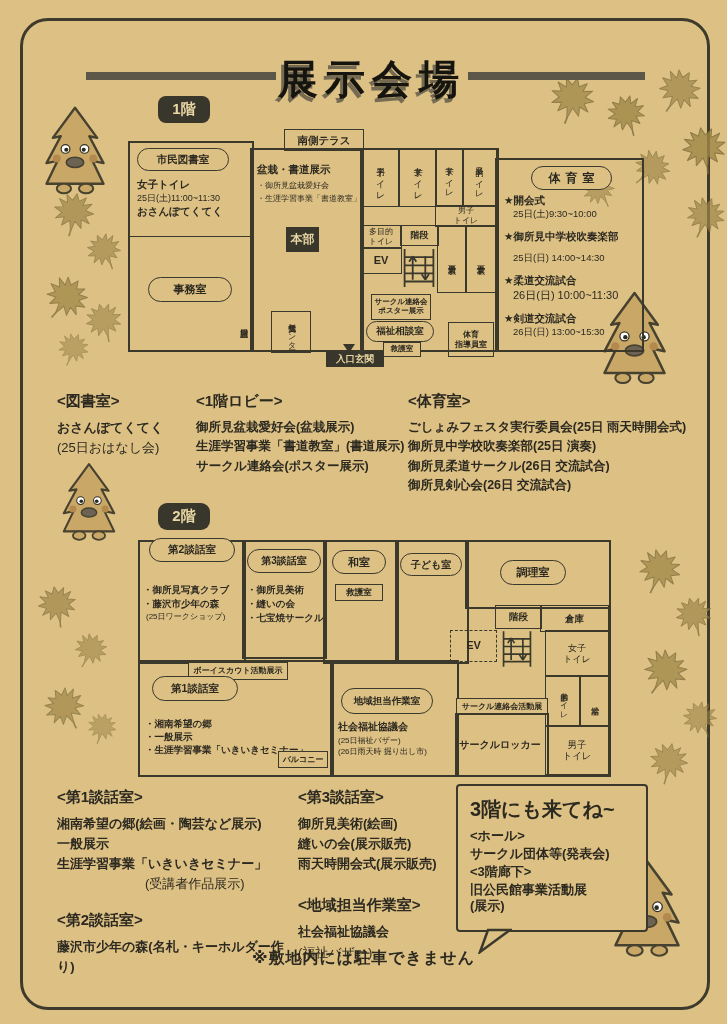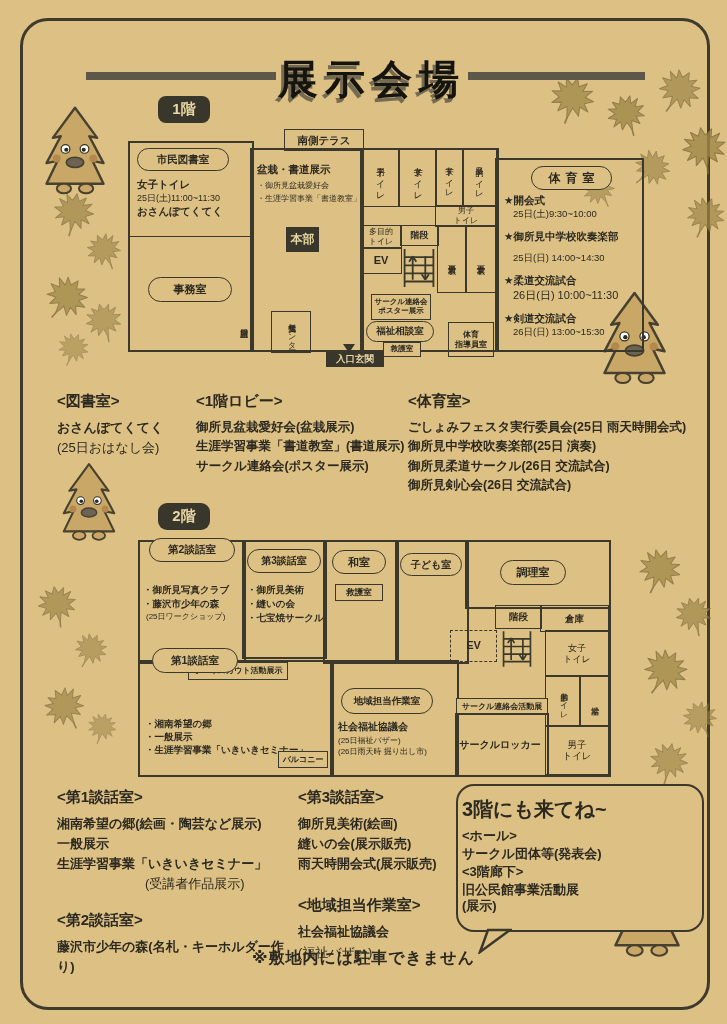--- a/index.html
+++ b/index.html
@@ -267,21 +267,21 @@
 <div class="a cell b" style="left:540px;top:605px;width:67px;height:25px;font-size:9.5px;">倉庫</div>
 <div class="a cell b" style="left:450px;top:630px;width:45px;height:30px;font-size:11px;border-style:dashed;">EV</div>
 <div class="a cell" style="left:545px;top:630px;width:62px;height:45px;font-size:9px;white-space:pre-line;">女子
 トイレ</div>
 <div class="a cell vt" style="left:545px;top:675px;width:34px;height:50px;font-size:8px;letter-spacing:0;">多目的トイレ</div>
 <div class="a cell vt" style="left:579px;top:675px;width:28px;height:50px;font-size:8px;letter-spacing:0;">給湯室</div>
 
 <div class="a sl" style="left:188px;top:662px;width:98px;height:16px;font-size:8px;">ボーイスカウト活動展示</div>
 
 <div class="a bd" style="left:138px;top:660px;width:192px;height:113px;"></div>
-<div class="a rl" style="left:152px;top:648px;width:84px;height:23px;font-size:10.5px;text-align:center;">第1談話室</div>
+<div class="a rl" style="left:152px;top:676px;width:84px;height:23px;font-size:10.5px;text-align:center;">第1談話室</div>
 <div class="a b" style="left:145px;top:718px;font-size:9.5px;">・湘南希望の郷</div>
 <div class="a b" style="left:145px;top:731px;font-size:9.5px;">・一般展示</div>
 <div class="a b" style="left:145px;top:744px;font-size:9.5px;">・生涯学習事業「いきいきセミナー」</div>
 <div class="a sl" style="left:278px;top:751px;width:48px;height:15px;font-size:8px;">バルコニー</div>
 
 <div class="a bd" style="left:330px;top:660px;width:125px;height:113px;"></div>
 <div class="a rl" style="left:341px;top:688px;width:90px;height:24px;font-size:9.5px;">地域担当作業室</div>
 <div class="a b" style="left:338px;top:720px;font-size:10px;">社会福祉協議会</div>
 <div class="a" style="left:338px;top:735px;font-size:8px;">(25日福祉バザー)</div>
 <div class="a" style="left:338px;top:746px;font-size:8px;">(26日雨天時 掘り出し市)</div>
@@ -306,21 +306,21 @@
   <div class="h15">&lt;第3談話室&gt;</div>
   <div class="t13">御所見美術(絵画)</div>
   <div class="t13">縫いの会(展示販売)</div>
   <div class="t13">雨天時開会式(展示販売)</div>
   <div style="height:22px;"></div>
   <div class="h15">&lt;地域担当作業室&gt;</div>
   <div class="t13">社会福祉協議会</div>
   <div class="t13n">(福祉バザー)</div>
 </div>
 
-<div class="a" style="left:456px;top:784px;width:248px;height:148px;border:2.5px solid var(--wall);border-radius:18px;background:var(--paper);padding:10px 4px;box-sizing:border-box;">
+<div class="a" style="left:456px;top:784px;width:192px;height:148px;border:2.5px solid var(--wall);border-radius:4px;background:var(--paper);padding:10px 12px;box-sizing:border-box;">
   <div class="b" style="font-size:20px;margin-bottom:4px;">3階にも来てね~</div>
   <div class="t13" style="line-height:1.4;">&lt;ホール&gt;</div>
   <div class="t13" style="line-height:1.4;">サークル団体等(発表会)</div>
   <div class="t13" style="line-height:1.4;">&lt;3階廊下&gt;</div>
   <div class="t13" style="line-height:1.25;">旧公民館事業活動展</div>
   <div class="t13" style="line-height:1.25;">(展示)</div>
 </div>
 <div class="a" style="left:478px;top:928px;">
   <svg width="34" height="26">
       <path d="M2 24 L32 2 L10 2 Z" fill="#dcc084" stroke="#3b382c" stroke-width="2.5"></path>

